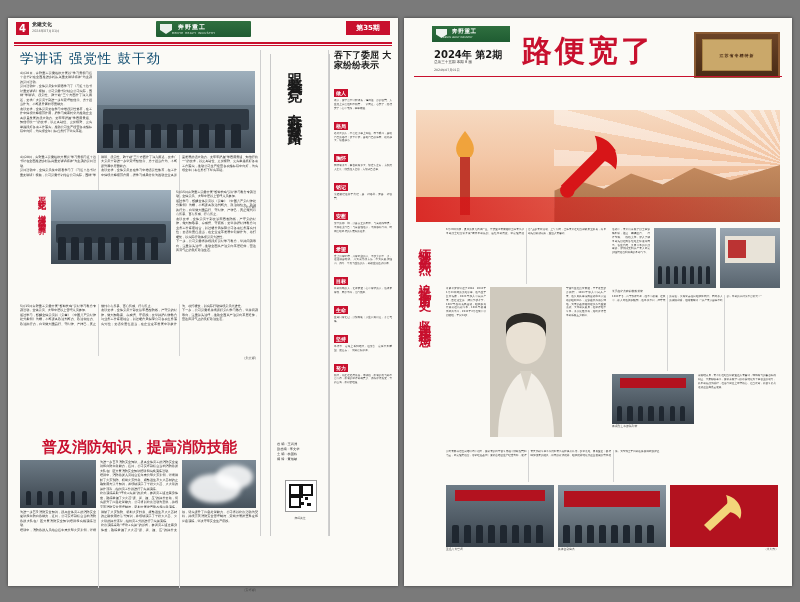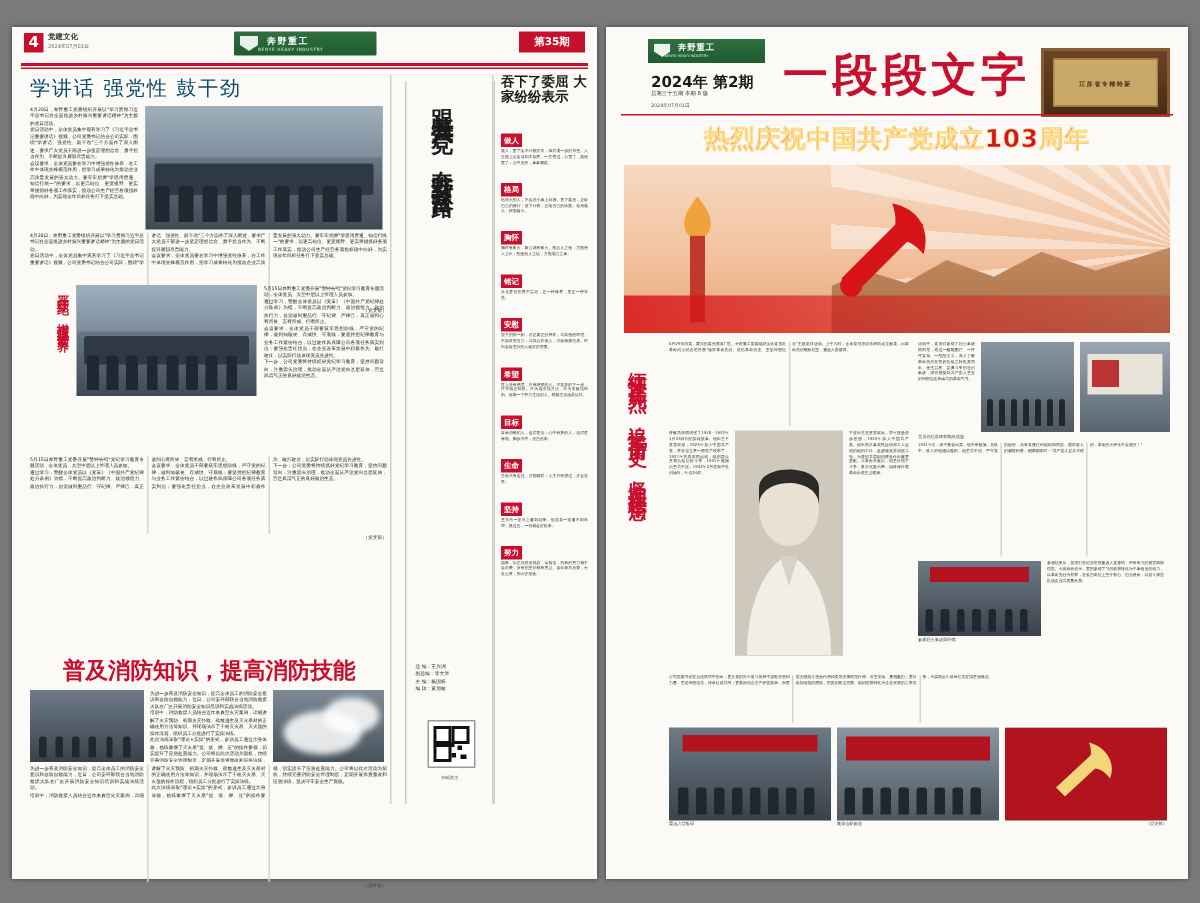--- a/index.html
+++ b/index.html
@@ -251,33 +251,30 @@
   <div class="sheet right">
 
     <div class="rp-logo">
       <div class="mark"></div>
       <div class="cn">奔野重工</div>
       <div class="en">BENYE HEAVY INDUSTRY</div>
     </div>
     <div class="mh-issue">2024年 第2期</div>
     <div class="mh-sub">总第三十五期 本期 8 版</div>
     <div class="mh-date">2024年07月01日</div>
-    <div class="masthead">一段段文字</div>
+    <div class="masthead">路便宽了</div>
 
     <div class="plaque">
       <div class="plaque-in">
         <span>江苏省专精特新</span>
       </div>
     </div>
 
     <div style="position:absolute;left:10px;top:58px;right:10px;height:0;border-top:1.5px solid #c8102e;"></div>
 
-    <div class="banner">
-      <div class="txt">热烈庆祝中国共产党成立103周年</div>
-    </div>
 
     <div class="hero">
       <div class="sunburst"></div>
       <div class="wall"></div>
       <svg class="hammer" viewBox="0 0 100 100">
         <g fill="#d71518">
           <path d="M18 74 L74 18 L86 30 L30 86 Z"></path>
           <path d="M60 12 C82 16 92 34 86 54 C78 44 68 40 58 42 C64 34 64 22 60 12 Z"></path>
           <circle cx="26" cy="80" r="9"></circle>
         </g>

